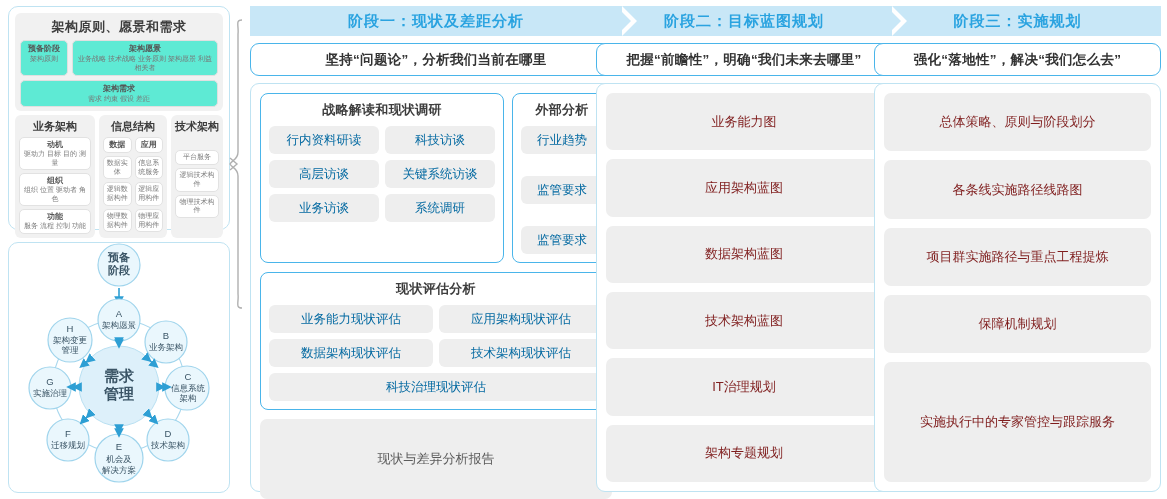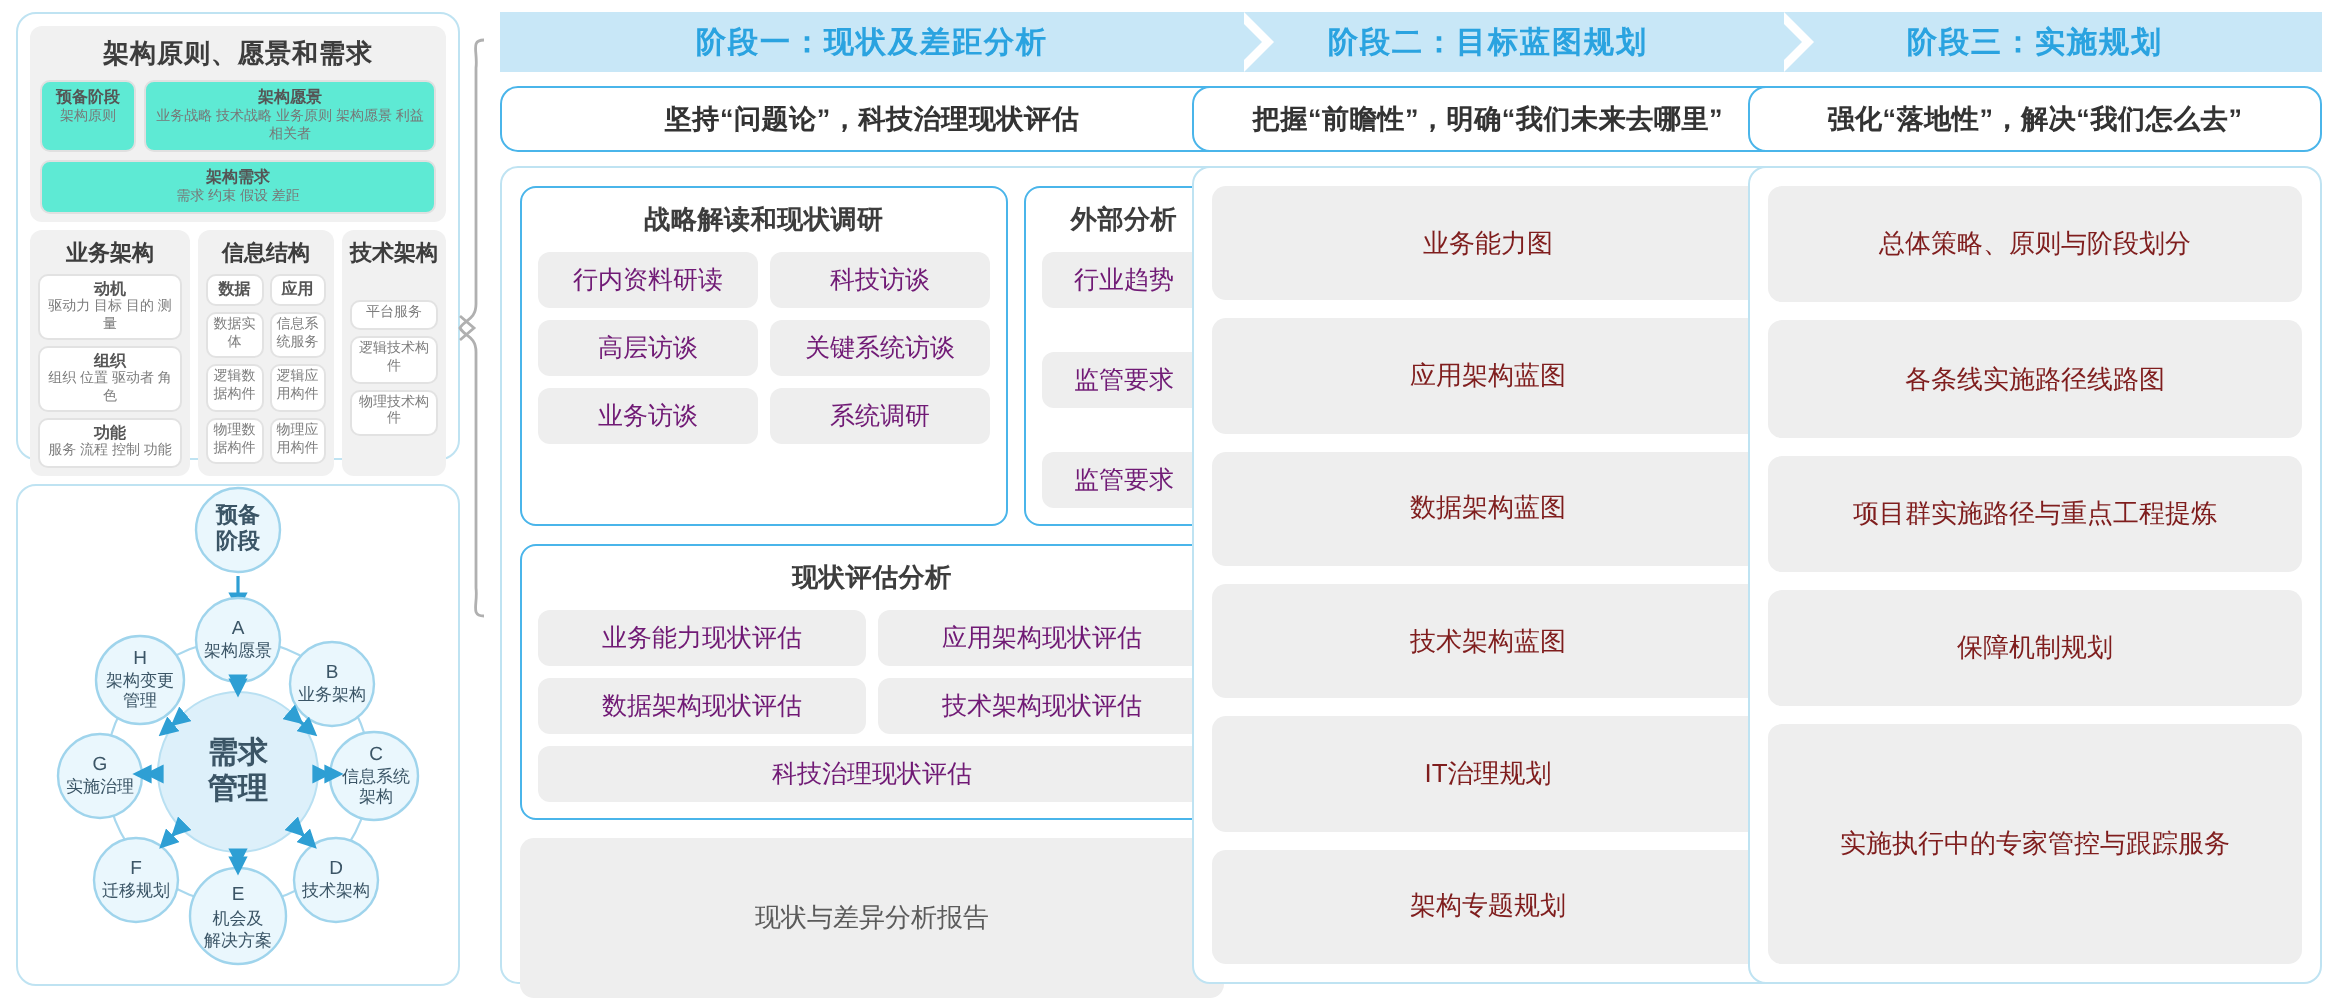--- a/index.html
+++ b/index.html
@@ -95,21 +95,21 @@
   .p1 .phase-body{height:409px;}
   .p2 .phase-body{height:409px;display:flex;flex-direction:column;gap:9px;}
   .p3 .phase-body{height:409px;display:flex;flex-direction:column;gap:9px;}
 
   
   .p1-top{display:flex;gap:8px;}
   .sec{border:1.4px solid #4ab5ea;border-radius:8px;box-sizing:border-box;padding:7px 8px 8px;background:#fff;}
   .sec-title{font-size:13px;font-weight:bold;color:#3d3d3d;text-align:center;margin-bottom:7px;letter-spacing:.3px;}
   .chip{
     background:#eeeeee;border-radius:6px;height:28px;display:flex;align-items:center;
-    justify-content:center;font-size:12.5px;color:#701a75;text-align:center;
+    justify-content:center;font-size:12.5px;color:#0369a1;text-align:center;
   }
   .chip-grid2{display:grid;grid-template-columns:1fr 1fr;gap:6px;}
   .chip-col{display:flex;flex-direction:column;gap:22px;}
 
   .p1-bottom{margin-top:9px;}
   .report-box{
     margin-top:9px;background:#eeeeee;border-radius:7px;height:80px;
     display:flex;align-items:center;justify-content:center;
     font-size:13px;color:#5b5b5b;
   }
@@ -305,21 +305,21 @@
 
   <div class="phase p1">
     <div class="phase-banner">
       <span class="txt">阶段一：现状及差距分析</span>
       <svg class="arrow-notch" viewBox="0 0 15 30" preserveAspectRatio="none">
         <polygon points="0,0 15,15 0,30 0,24 9,15 0,6" fill="#ffffff"></polygon>
         <polygon points="0,0 15,15 0,30 0,30 0,0" fill="#c8e7f7" opacity="0"></polygon>
       </svg>
     </div>
     <div class="phase-sub">
-      <span class="txt">坚持“问题论”，科技治理现状评估</span>
+      <span class="txt">坚持“问题论”，分析我们当前在哪里</span>
     </div>
     <div class="phase-body">
 
       <div class="p1-top">
         <div class="sec" style="flex:1;">
           <div class="sec-title">战略解读和现状调研</div>
           <div class="chip-grid2">
             <div class="chip">行内资料研读</div>
             <div class="chip">科技访谈</div>
             <div class="chip">高层访谈</div>

